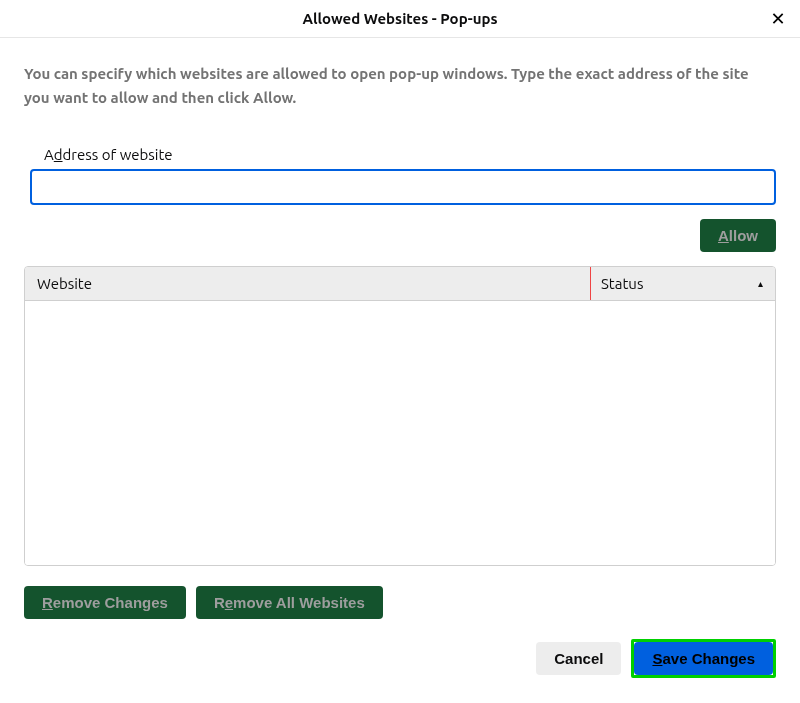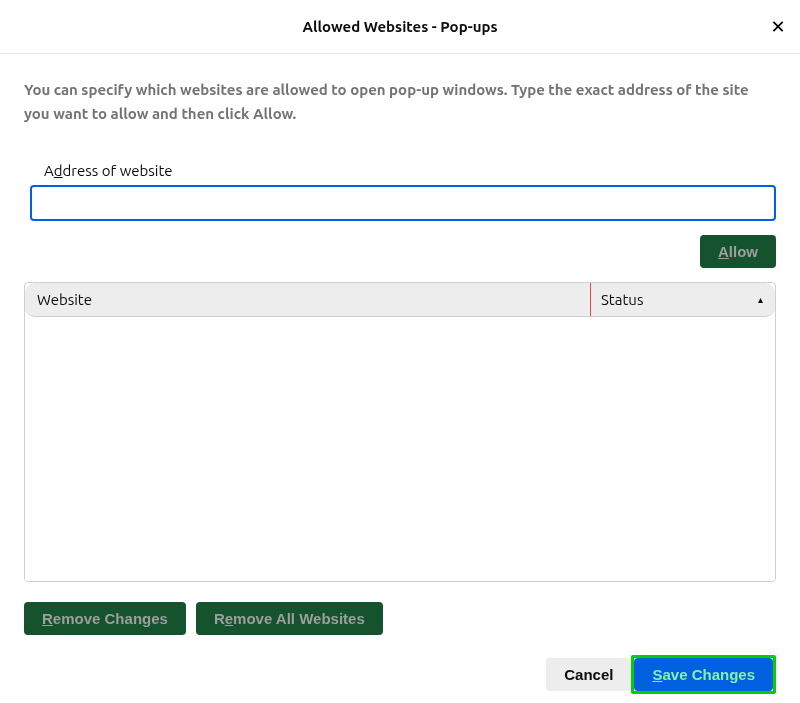--- a/index.html
+++ b/index.html
@@ -14,21 +14,21 @@
       background: #ffffff;
       width: 800px;
       height: 703px;
       overflow: hidden;
     }
     .dialog-header {
       display: flex;
       align-items: center;
       justify-content: center;
       position: relative;
-      height: 54px;
+      height: 38px;
       border-bottom: 1px solid #e6e6e6;
     }
     .dialog-title {
       font-weight: 700;
       font-size: 15px;
     }
     .close-btn {
       position: absolute;
       right: 10px;
       top: 50%;
@@ -87,40 +87,39 @@
       background: #ededed;
       color: #0c0c0d;
     }
     .btn.disabled {
       background: #14532d;
       color: #9e9e9e;
       cursor: default;
     }
     .btn.primary {
       background: #0060df;
-      color: #86efac;
+      color: #000000;
     }
     .save-wrap {
       border: 3px solid #00d000;
       display: inline-block;
       border-radius: 2px;
     }
     .table-container {
       border: 1px solid #cfcfcf;
       border-radius: 4px;
       height: 300px;
       overflow: hidden;
     }
     .table-header {
       display: flex;
       background: #ededed;
       border-bottom: 1px solid #cfcfcf;
       height: 34px;
       align-items: center;
-      border-radius: 10px;
     }
     .col-website {
       flex: 1;
       padding-left: 12px;
       font-size: 15px;
     }
     .col-status {
       width: 185px;
       padding-left: 10px;
       font-size: 15px;
@@ -140,20 +139,21 @@
       background: #ffffff;
     }
     .bottom-actions {
       display: flex;
       gap: 10px;
       margin-top: 20px;
     }
     .footer-actions {
       display: flex;
       justify-content: flex-end;
+      gap: 10px;
       margin-top: 20px;
       align-items: center;
     }
     .accesskey {
       text-decoration: underline;
     }
   </style>
 </head>
 <body>
 

